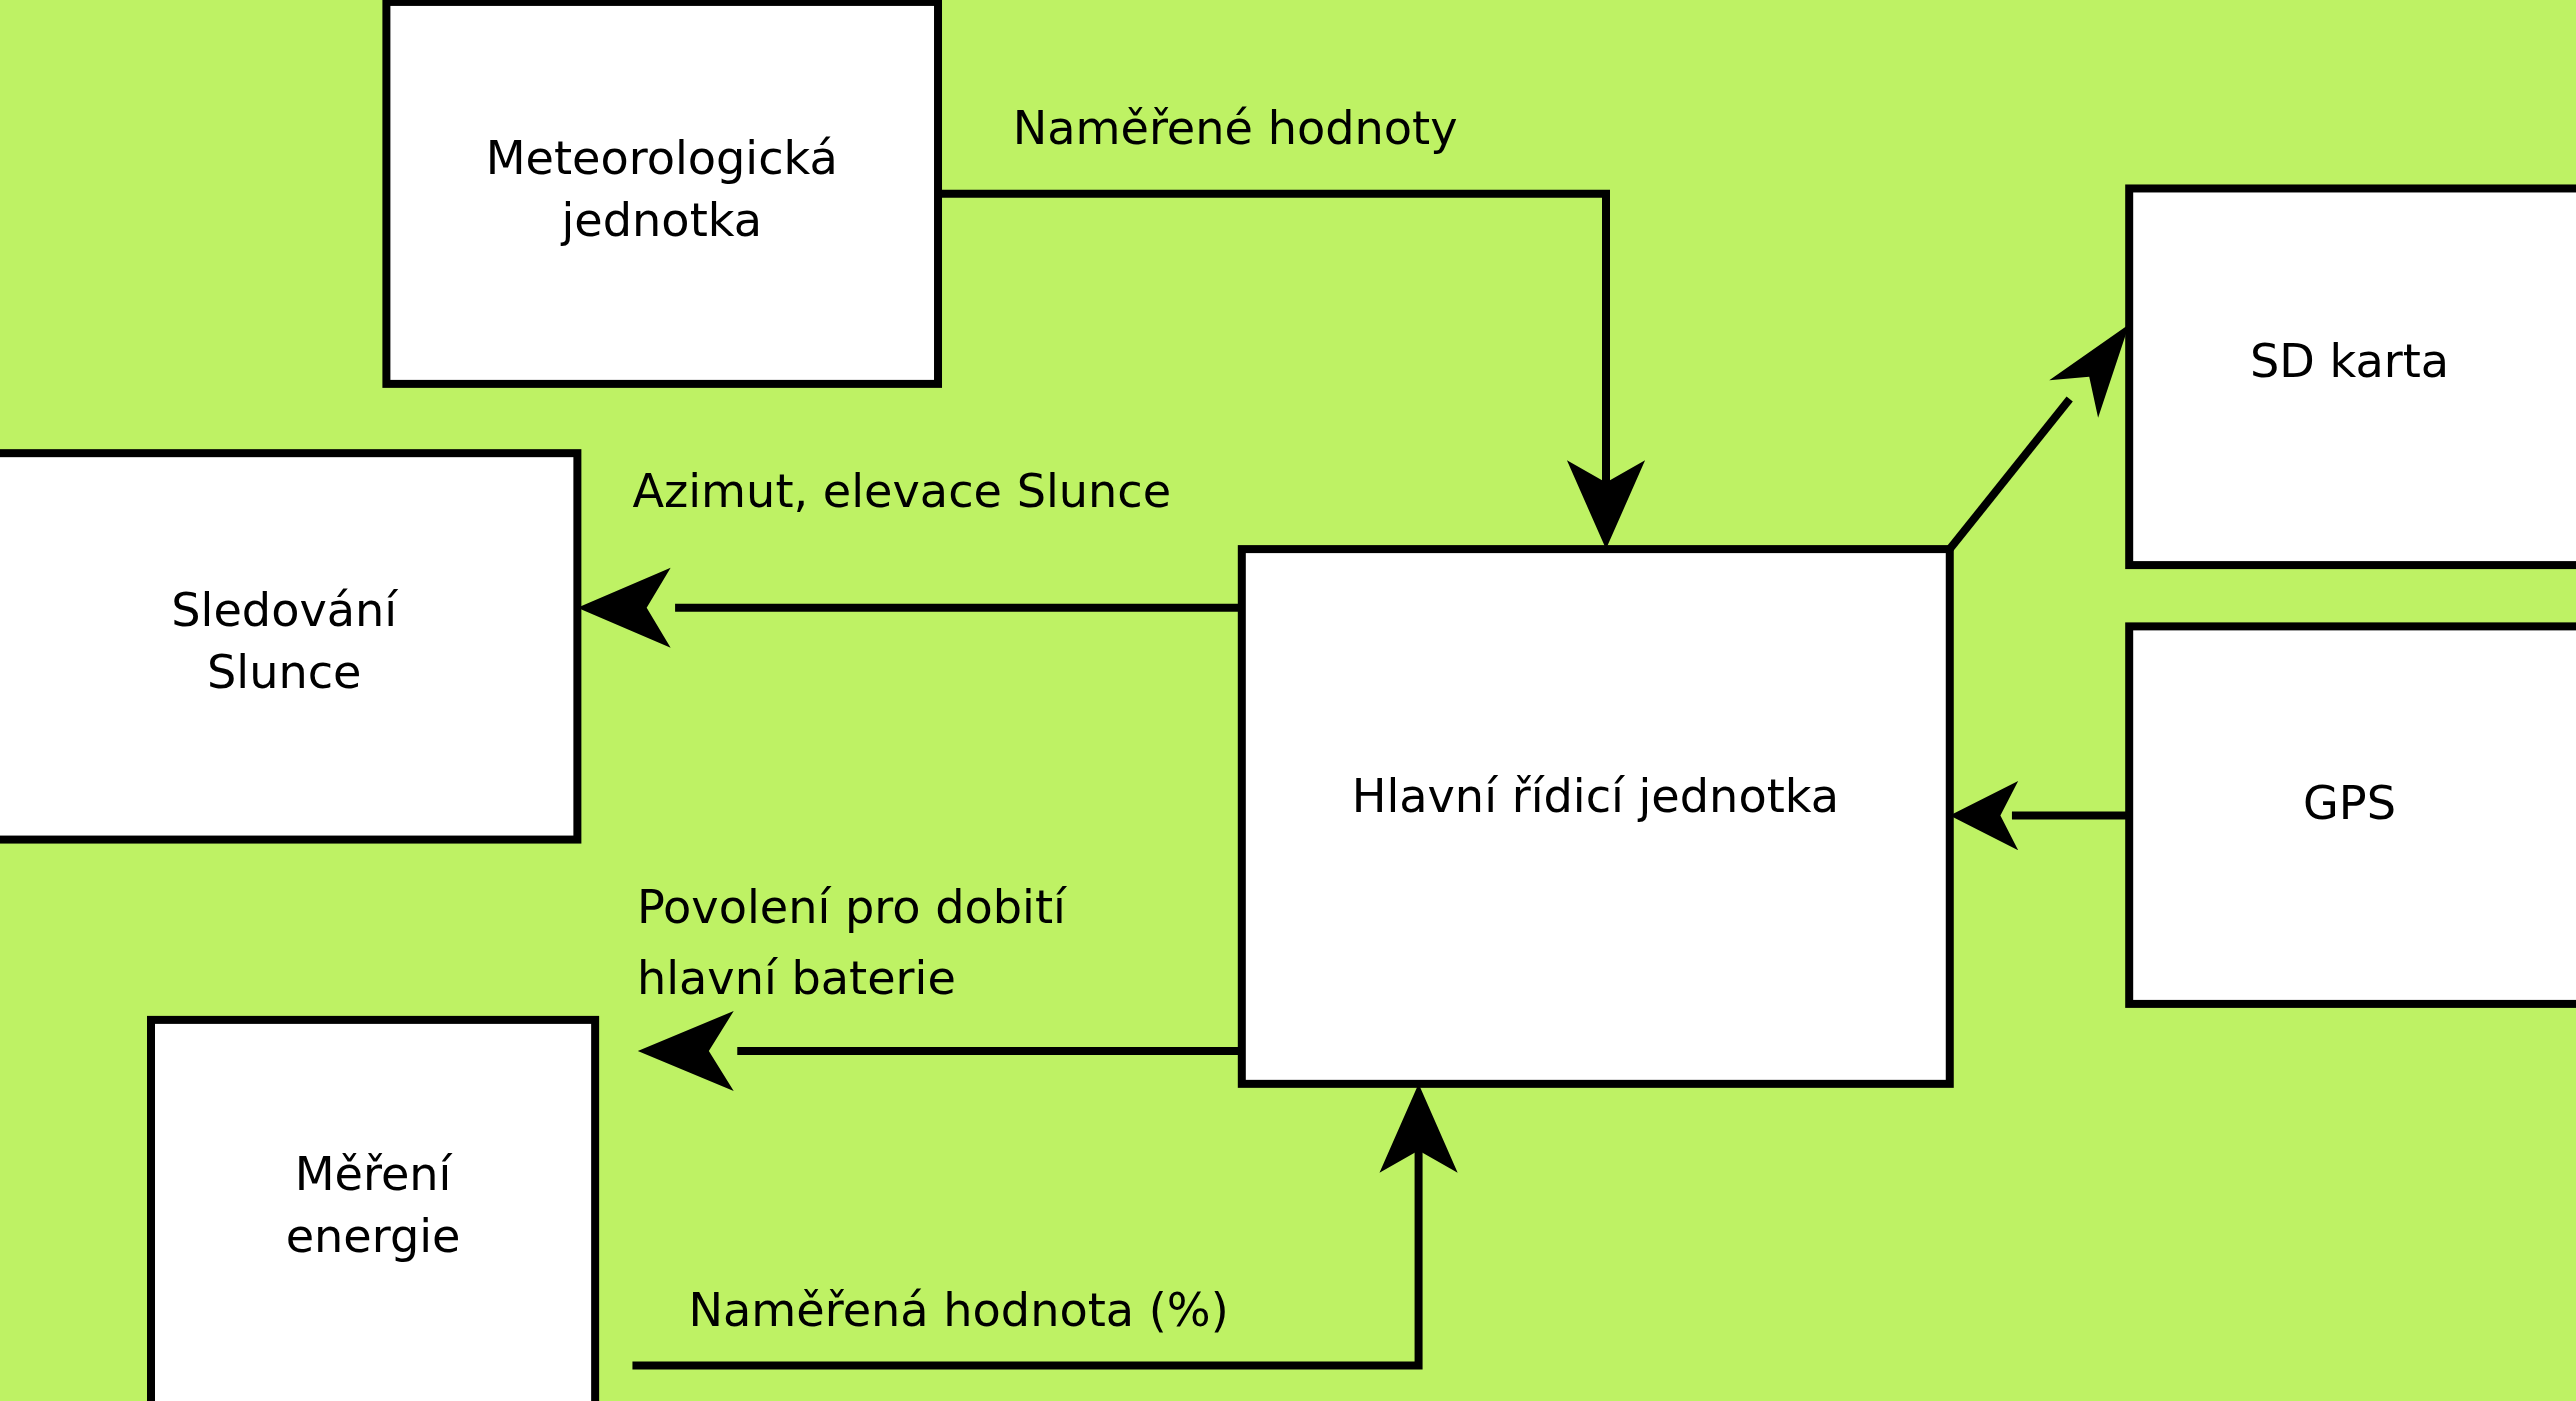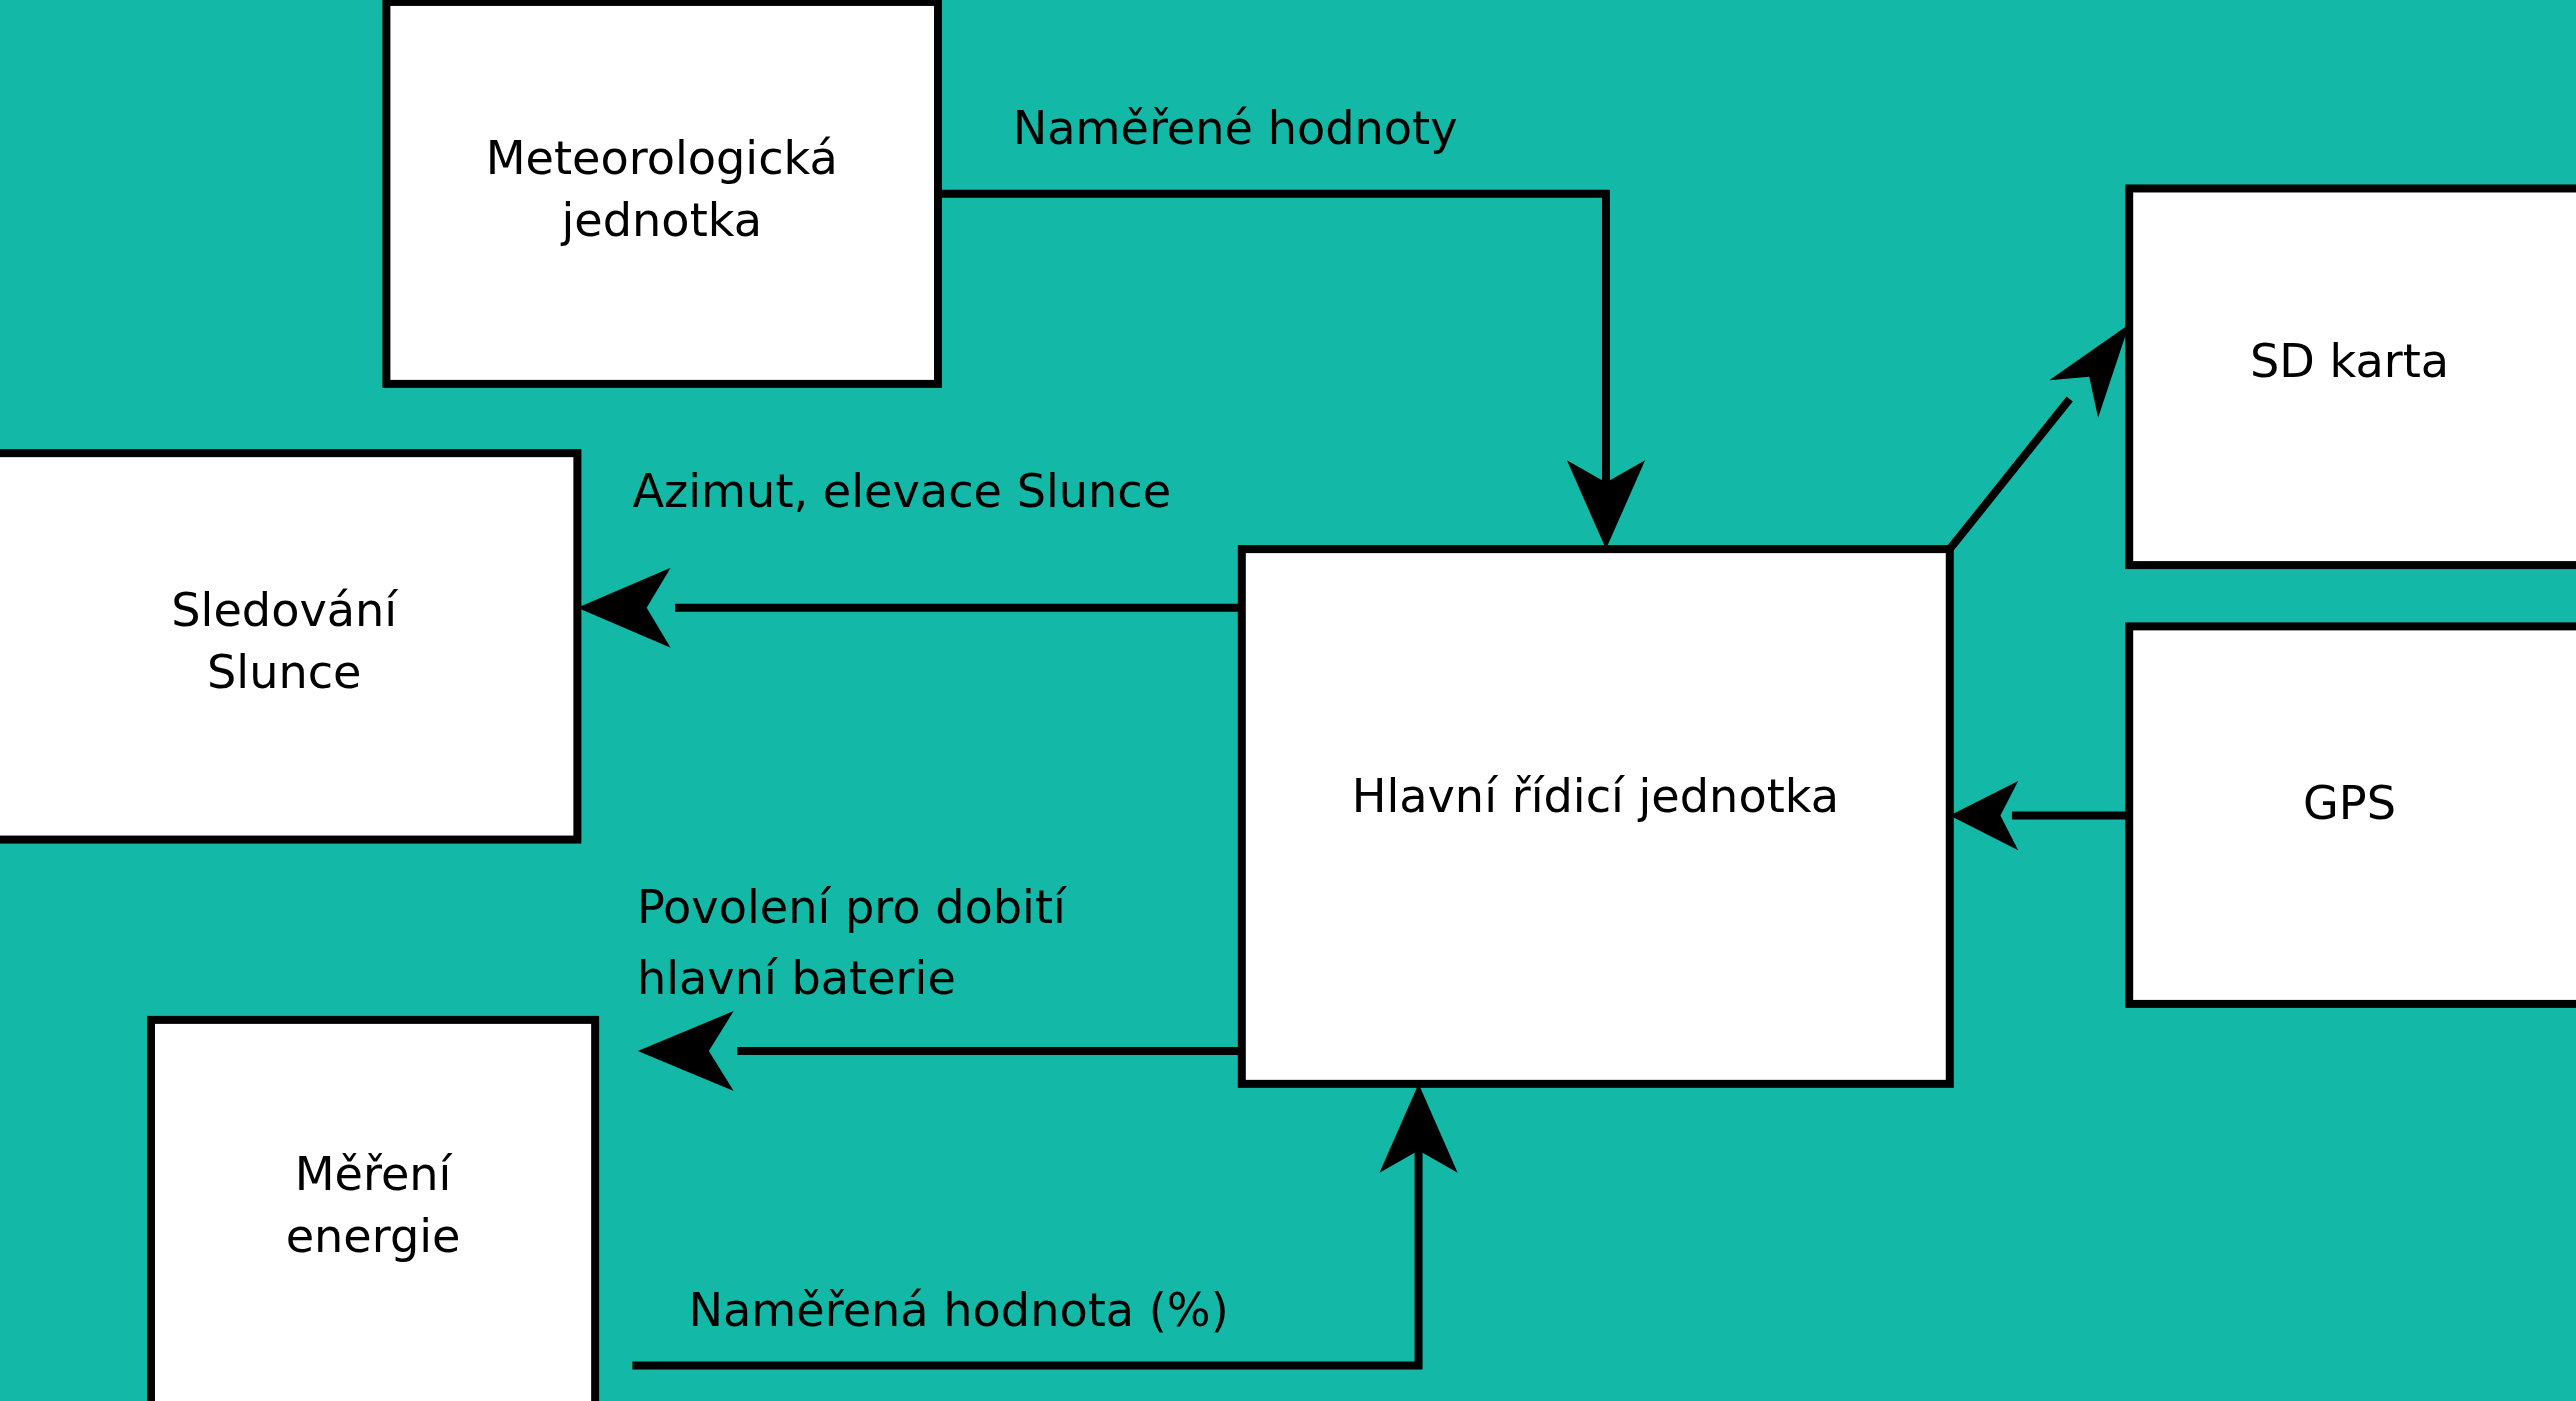--- a/index.html
+++ b/index.html
@@ -7,21 +7,21 @@
     padding: 0;
     background: #ffffff;
   }
   body {
     font-family: "DejaVu Sans", sans-serif;
   }
   #diagram-root {
     position: relative;
     width: 2576px;
     height: 1402px;
-    background: #14b8a6;
+    background: #bef264;
     overflow: hidden;
   }
   svg#diagram-svg {
     position: absolute;
     top: 0;
     left: 0;
     width: 2576px;
     height: 1402px;
     display: block;
   }

